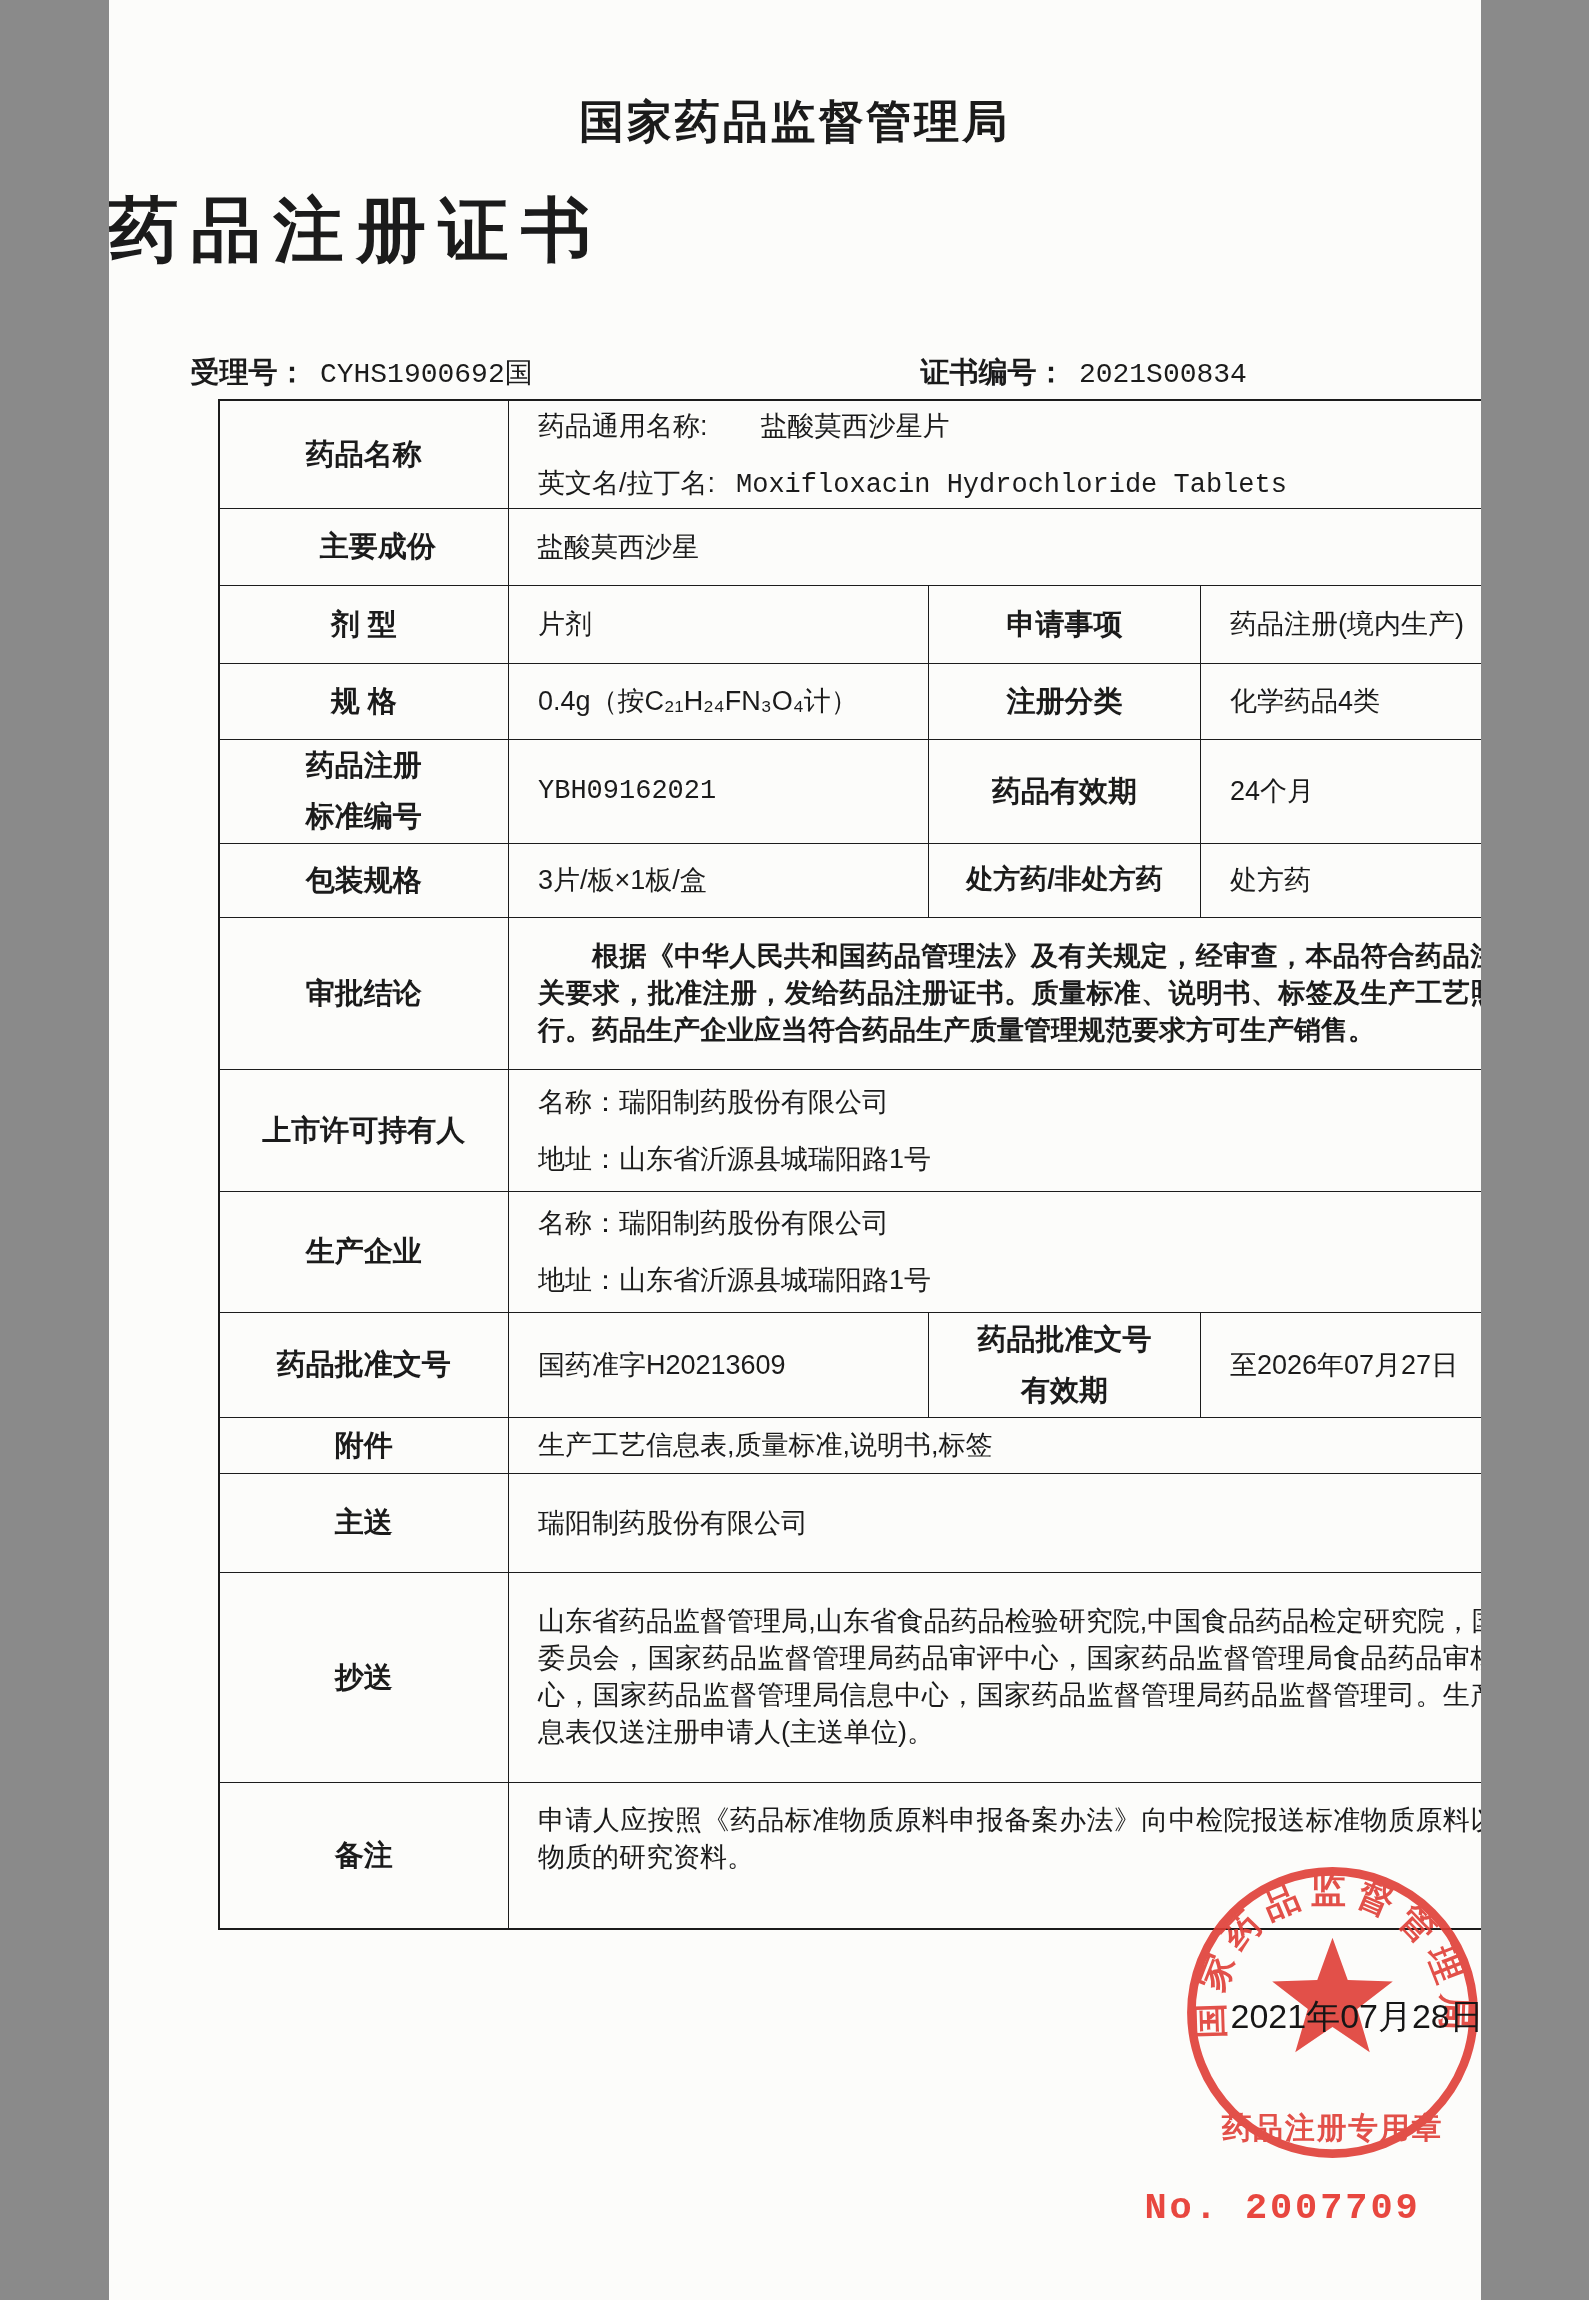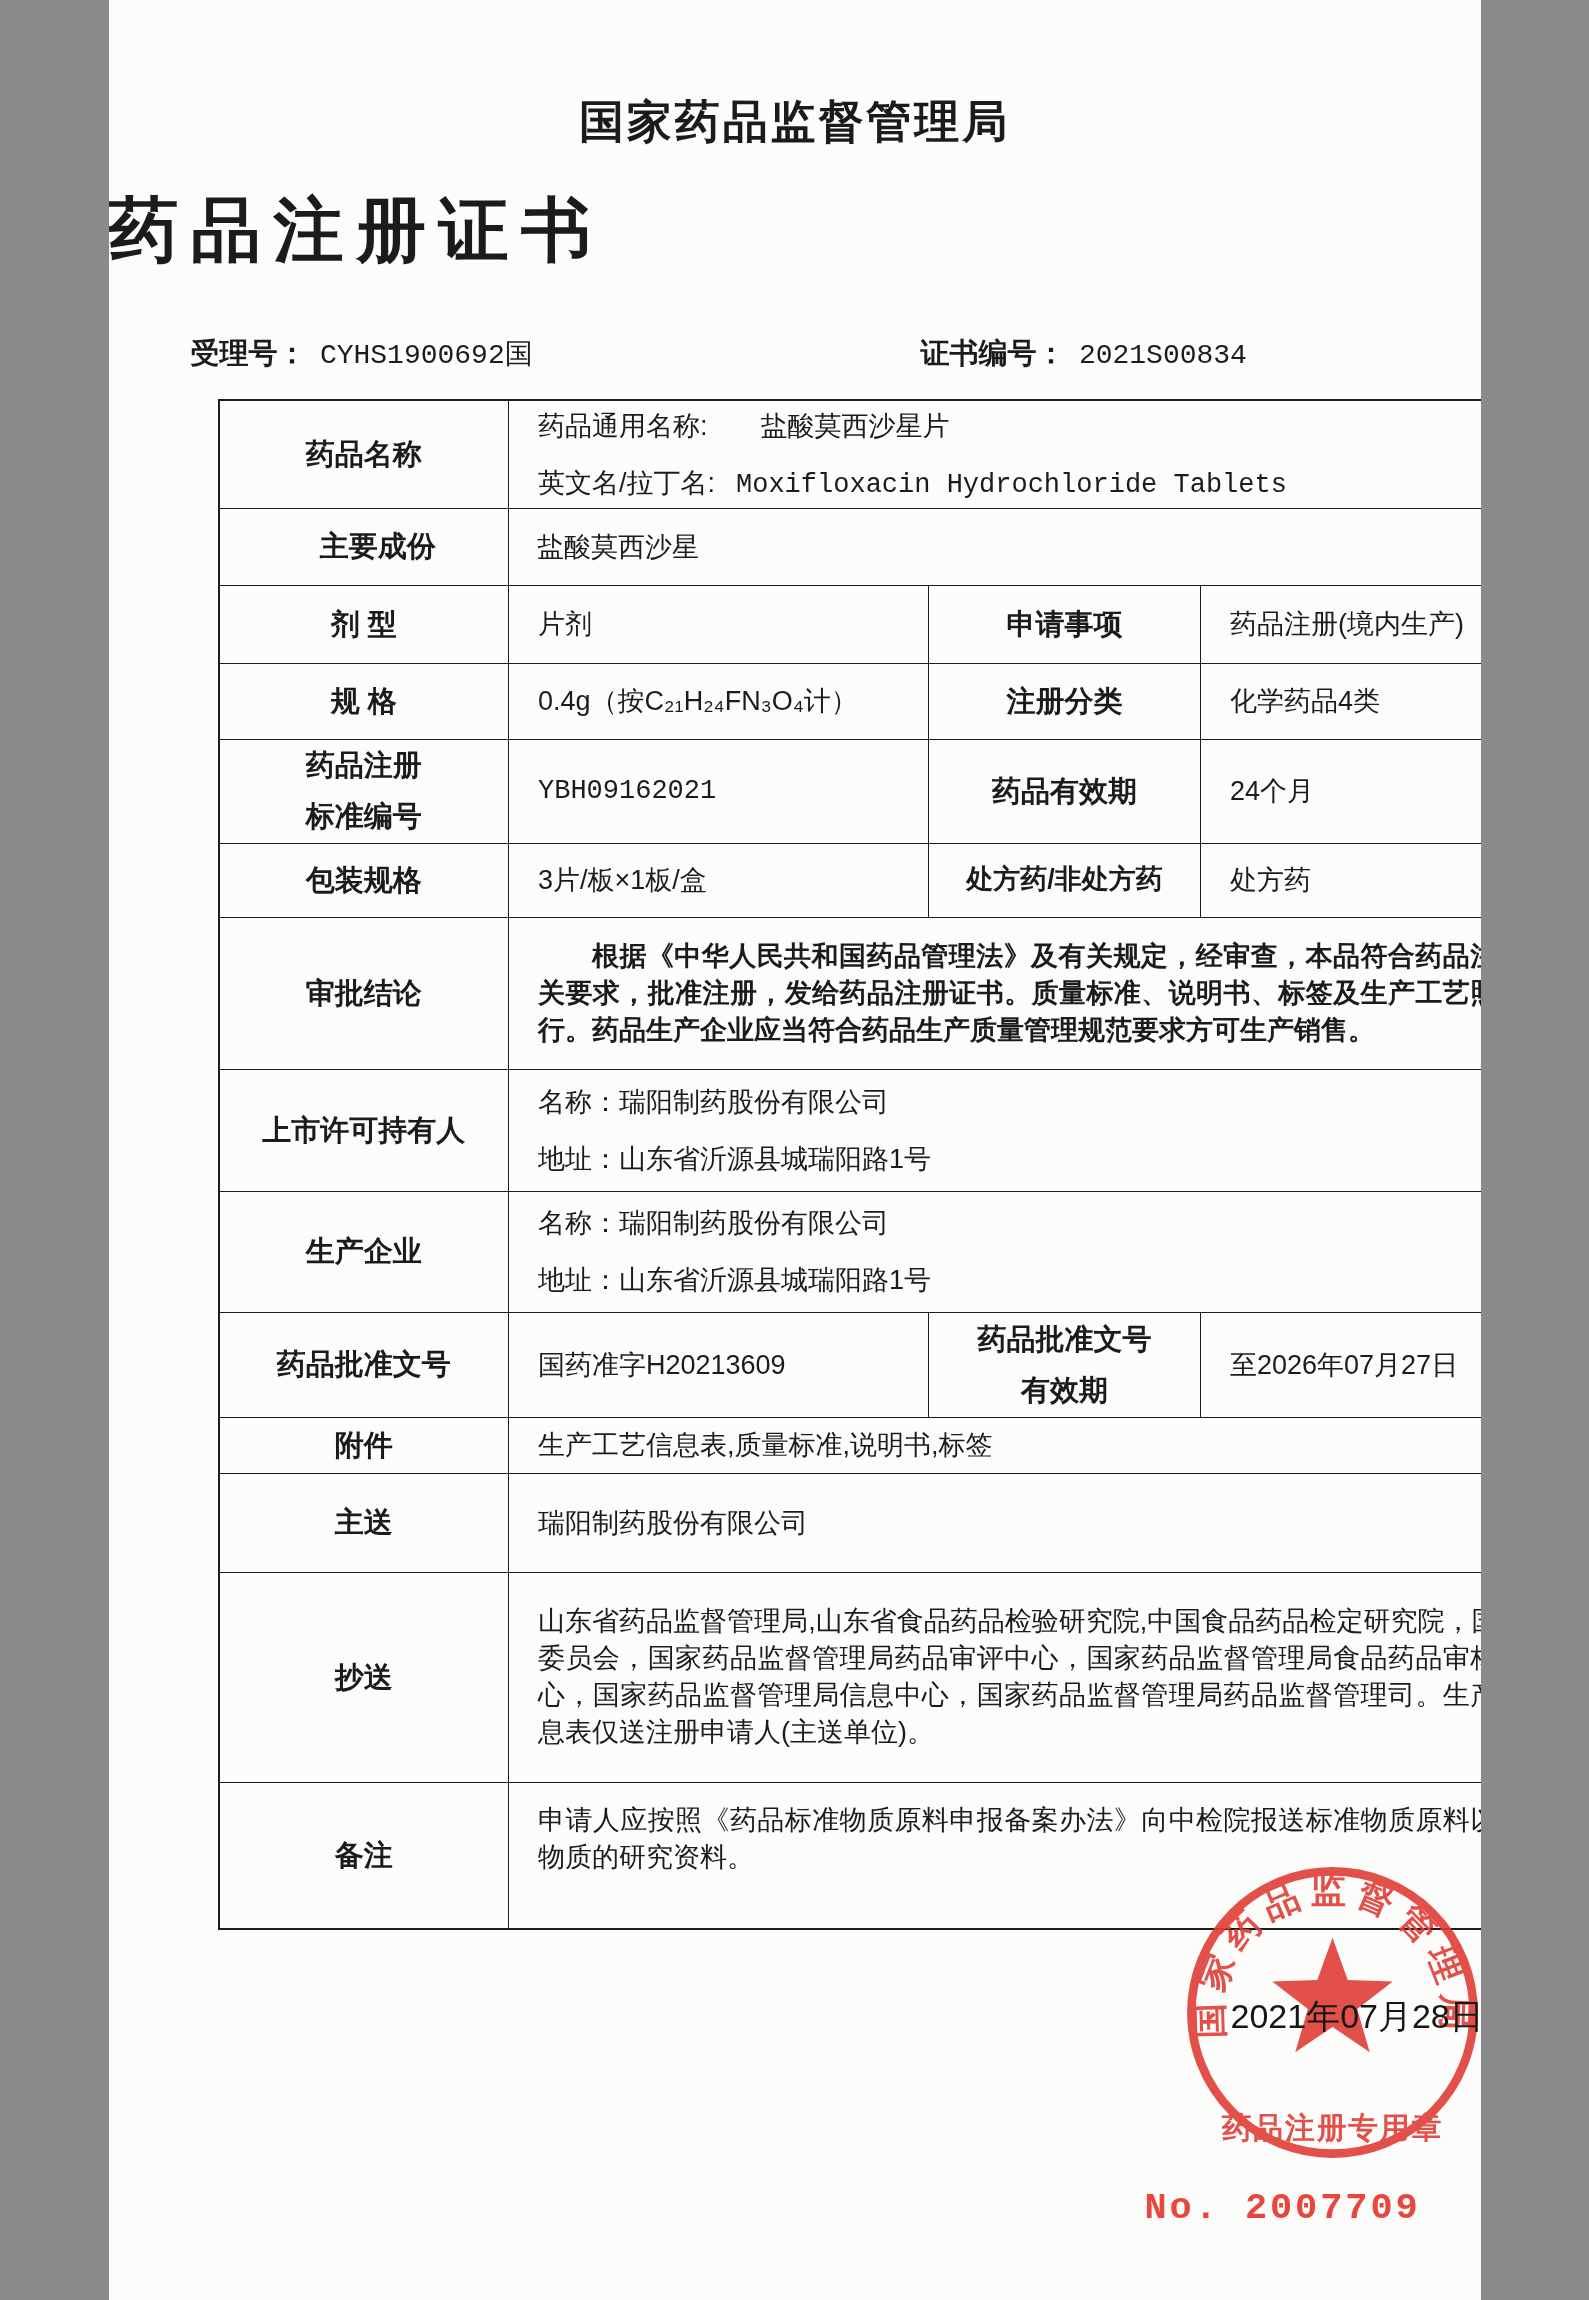--- a/index.html
+++ b/index.html
@@ -10,21 +10,21 @@
   }
   .agency-title {
     position:absolute; top:92px; left:0; width:100%;
     text-align:center; font-size:45px; font-weight:700; letter-spacing:2.9px;
   }
   .doc-title {
     position:absolute; top:184px; left:0; width:100%;
     text-align:left; font-size:70px; font-weight:700; letter-spacing:12.5px;
     font-family:"Liberation Serif", serif;
   }
-  .info-line { position:absolute; top:334px; left:0; width:100%; height:40px; }
+  .info-line { position:absolute; top:353px; left:0; width:100%; height:40px; }
   .info-label { font-size:29px; font-weight:700; }
   .info-value { font-size:28px; font-family:"Liberation Mono", monospace; margin-left:13.4px; }
   .acceptance { position:absolute; left:82px; top:0; }
   .certificate { position:absolute; left:812px; top:0; }
 
   table.cert {
     position:absolute; left:109px; top:399px; width:1387px;
     border-collapse:collapse; table-layout:fixed;
     border:2.9px solid #1c1c1c;
   }

